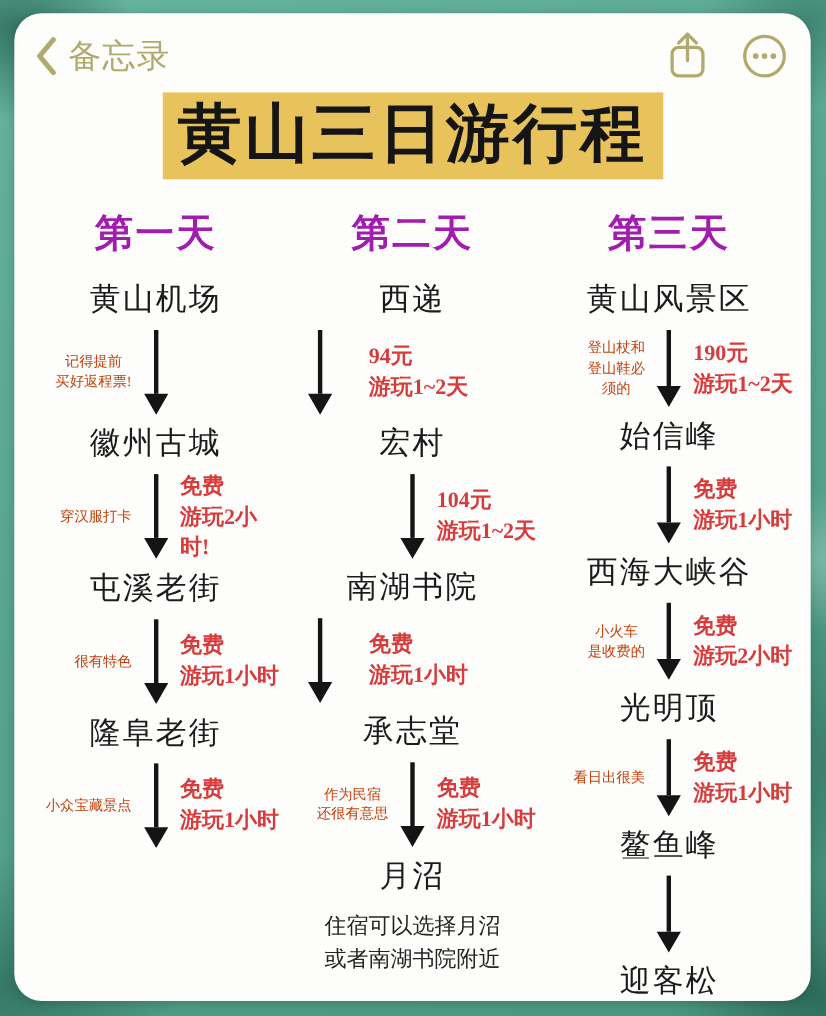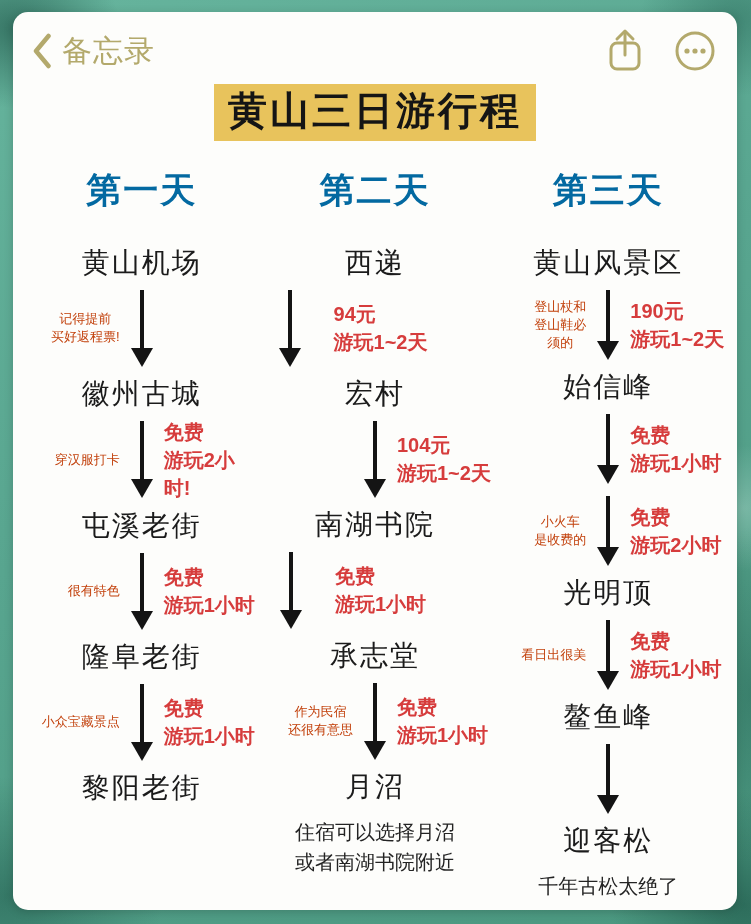--- a/index.html
+++ b/index.html
@@ -17,49 +17,50 @@
       radial-gradient(ellipse 220px 190px at 99% 98%, rgba(16,66,55,.5), transparent 60%),
       radial-gradient(ellipse 160px 130px at 98% 2%, rgba(28,88,74,.42), transparent 60%),
       radial-gradient(ellipse 260px 200px at 1% 97%, rgba(22,78,66,.48), transparent 60%),
       radial-gradient(ellipse 120px 90px at 99% 55%, rgba(235,255,248,.25), transparent 70%),
       radial-gradient(ellipse 90px 240px at 100% 75%, rgba(20,75,62,.35), transparent 70%),
       radial-gradient(ellipse 420px 320px at 50% 50%, rgba(255,255,255,.07), transparent 70%),
       linear-gradient(155deg, #66b49d 0%, #58a58f 45%, #4a977f 100%);
   }
   .card {
     position:absolute; left:13px; top:12px; right:14px; bottom:14px;
-    background:#fdfdfb; border-radius:15px;
+    background:#fdfdfb; border-radius:25px;
     box-shadow:0 2px 10px rgba(0,0,0,.18);
+    font-family:Liberation Serif, serif;
   }
   
   .navbar {
     display:flex; align-items:center;
     padding:16px 20px 0 18px; height:62px;
   }
   .back-btn { display:flex; align-items:center; gap:9px; cursor:pointer; }
   .back-label { font-size:30px; color:var(--gold); letter-spacing:1px; }
   .nav-spacer { flex:1; }
   .nav-actions { display:flex; align-items:center; gap:28px; }
   .icon-btn { display:flex; align-items:center; justify-content:center; cursor:pointer; }
   
   .title-row { display:flex; justify-content:center; margin-top:10px; }
   .title-highlight {
     background:var(--highlight); color:#151515;
-    font-size:39px; font-weight:700; letter-spacing:3px;
+    font-size:58px; font-weight:700; letter-spacing:3px;
     padding:5px 14px 7px 14px; line-height:1.15;
   }
   
   .columns {
     display:flex; align-items:flex-start;
     padding:26px 12px 0 12px;
   }
   .col { flex:1; display:flex; flex-direction:column; align-items:center; min-width:0; }
   .day-header {
-    font-size:35px; font-weight:800; color:#0369a1;
-    letter-spacing:2px; margin-bottom:28px; text-align:center;
+    font-size:35px; font-weight:800; color:#a21caf;
+    letter-spacing:2px; margin-bottom:16px; text-align:center;
   }
   .node {
     font-size:28px; font-weight:500; color:#1b1b1b;
     letter-spacing:2px; line-height:38px; margin:2px 0; text-align:center;
     white-space:nowrap;
   }
   .arrow-row {
     width:100%; display:grid; grid-template-columns:1fr auto 1fr;
     align-items:center; margin:3px 0;
   }
@@ -165,21 +166,20 @@
         <div class="node">隆阜老街</div>
         <div class="arrow-row">
           <div class="note-left">小众宝藏景点</div>
           <div class="arrow">
             <div class="arrow-line"></div>
             <div class="arrow-head"></div>
           </div>
           <div class="note-right">免费
 游玩1小时</div>
         </div>
-        <div class="node">黎阳老街</div>
       </div>
       <div class="col col-1">
         <div class="day-header">第二天</div>
         <div class="node">西递</div>
         <div class="arrow-row">
           <div class="arrow">
             <div class="arrow-line"></div>
             <div class="arrow-head"></div>
           </div>
           <div class="note-right">94元
@@ -236,20 +236,21 @@
         <div class="node">始信峰</div>
         <div class="arrow-row">
           <div class="note-left"></div>
           <div class="arrow">
             <div class="arrow-line"></div>
             <div class="arrow-head"></div>
           </div>
           <div class="note-right">免费
 游玩1小时</div>
         </div>
+        <div class="node">西海大峡谷</div>
         <div class="arrow-row">
           <div class="note-left">小火车
 是收费的</div>
           <div class="arrow">
             <div class="arrow-line"></div>
             <div class="arrow-head"></div>
           </div>
           <div class="note-right">免费
 游玩2小时</div>
         </div>

